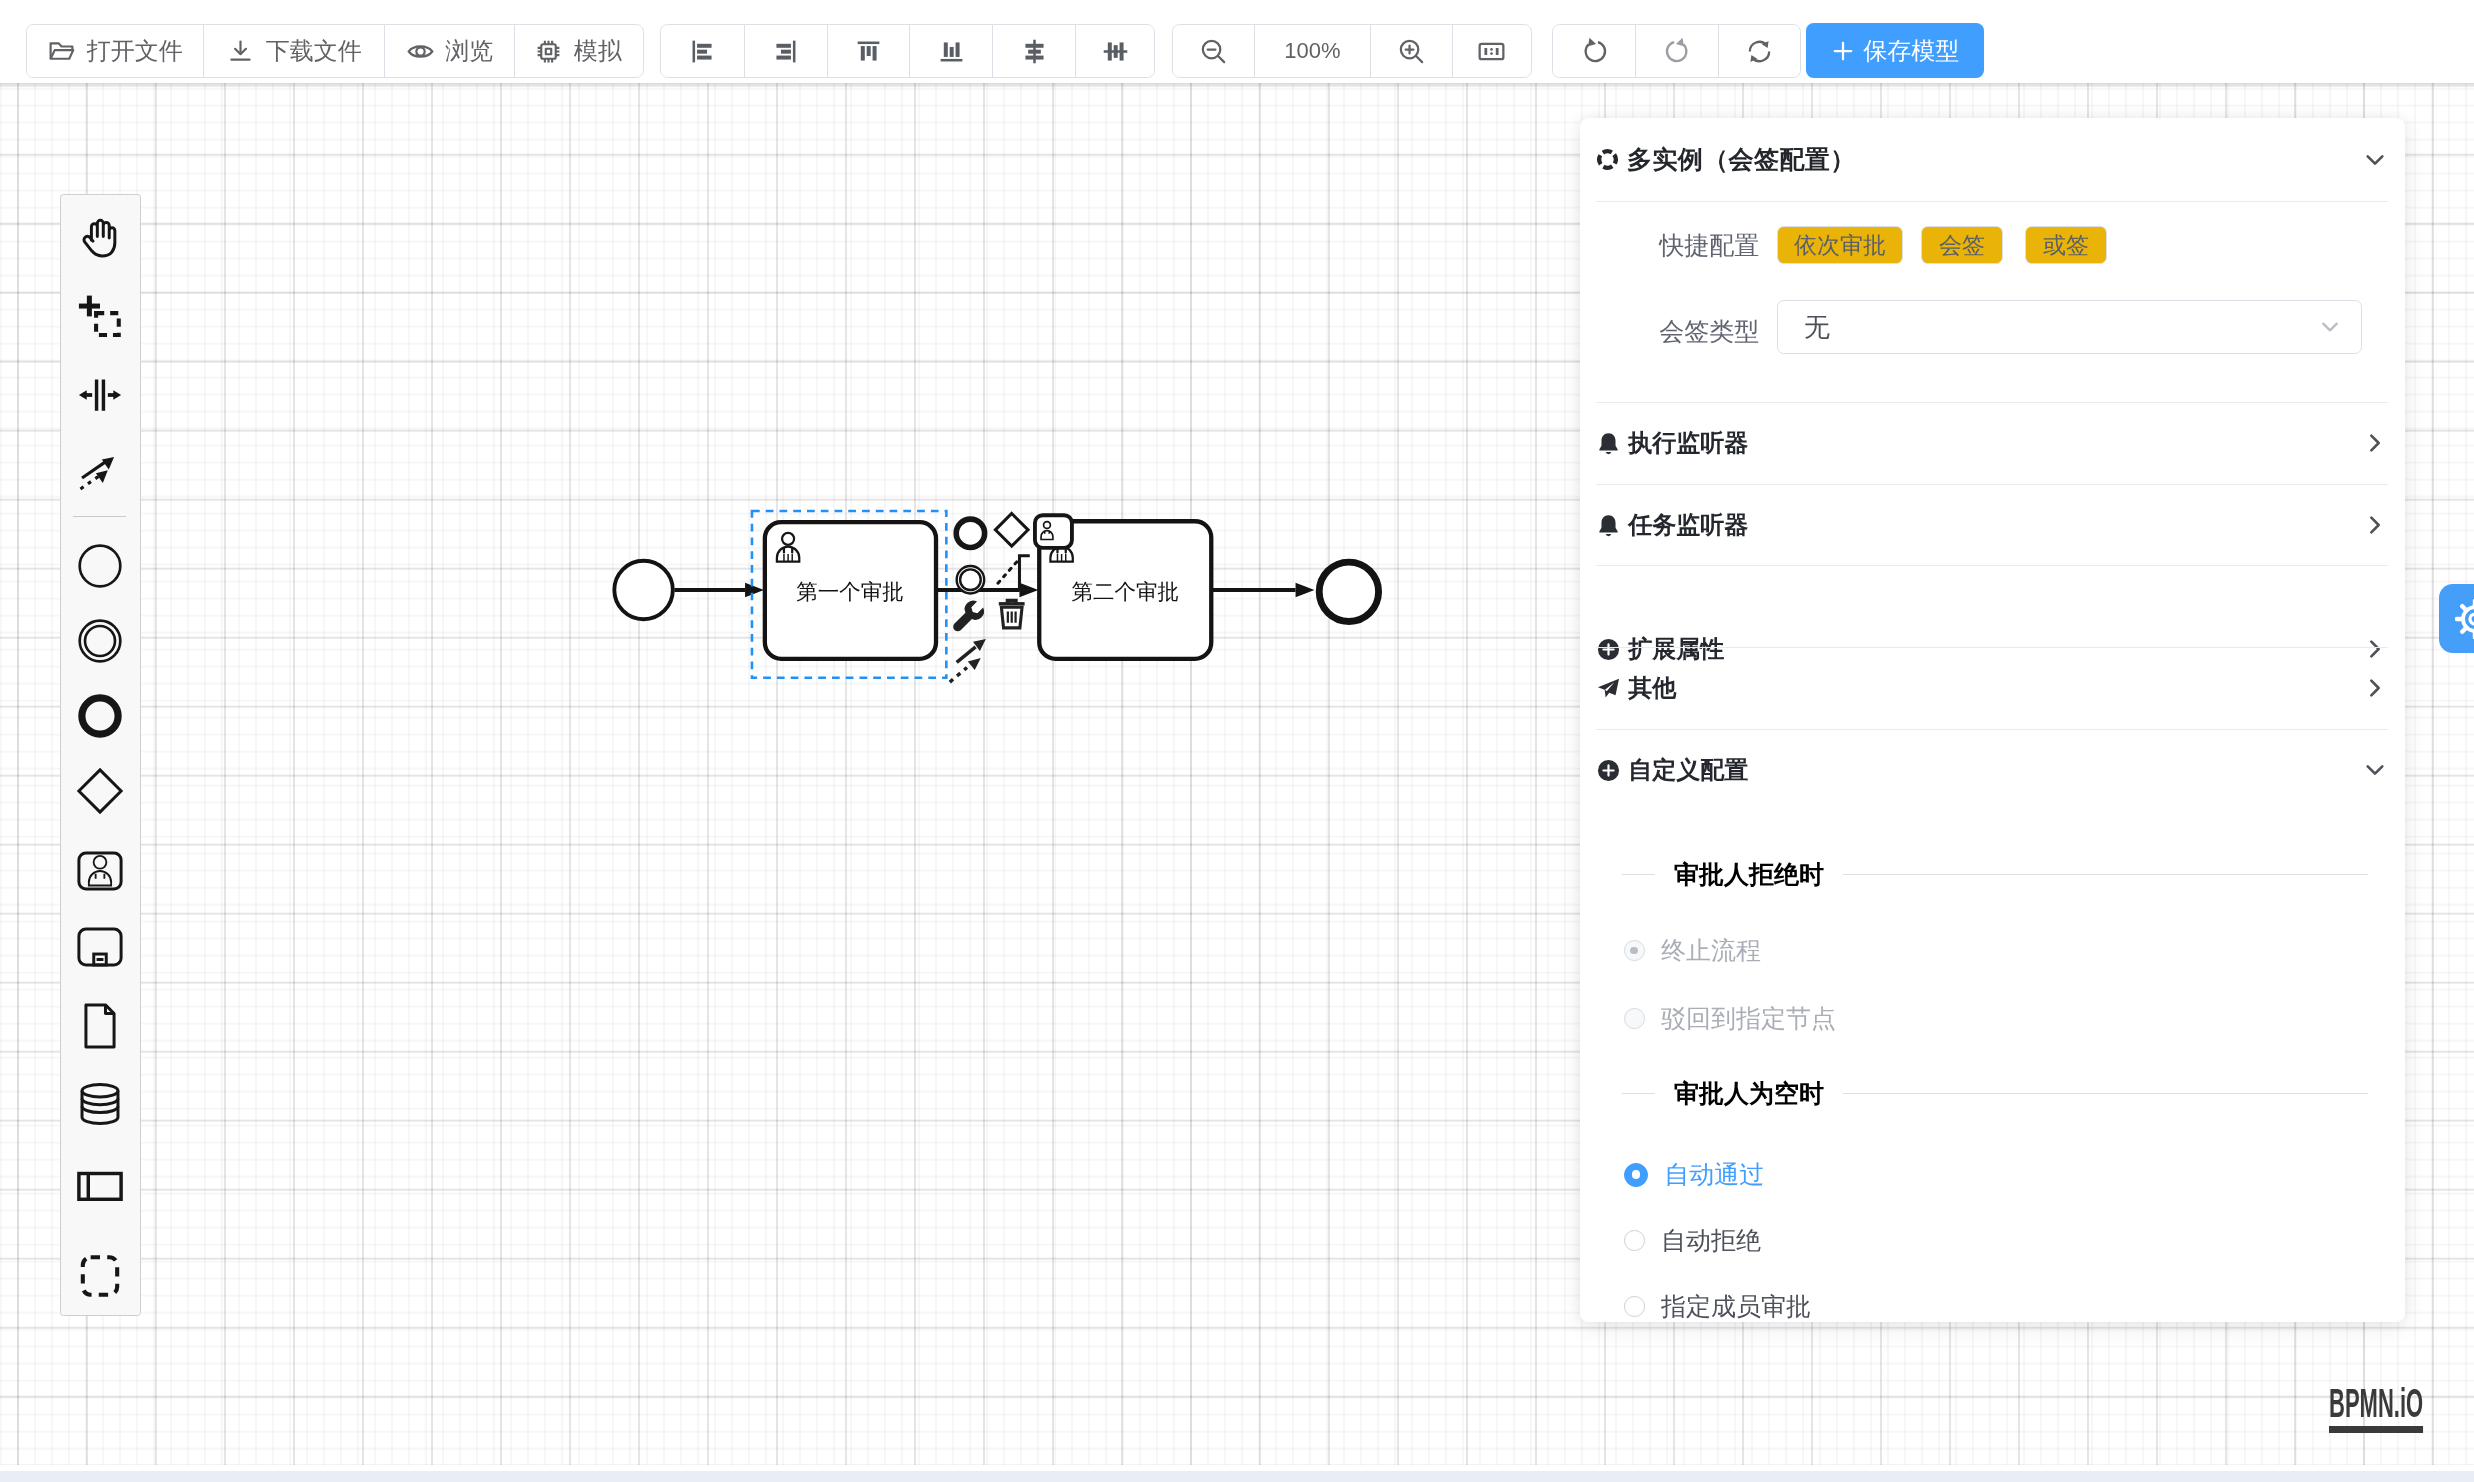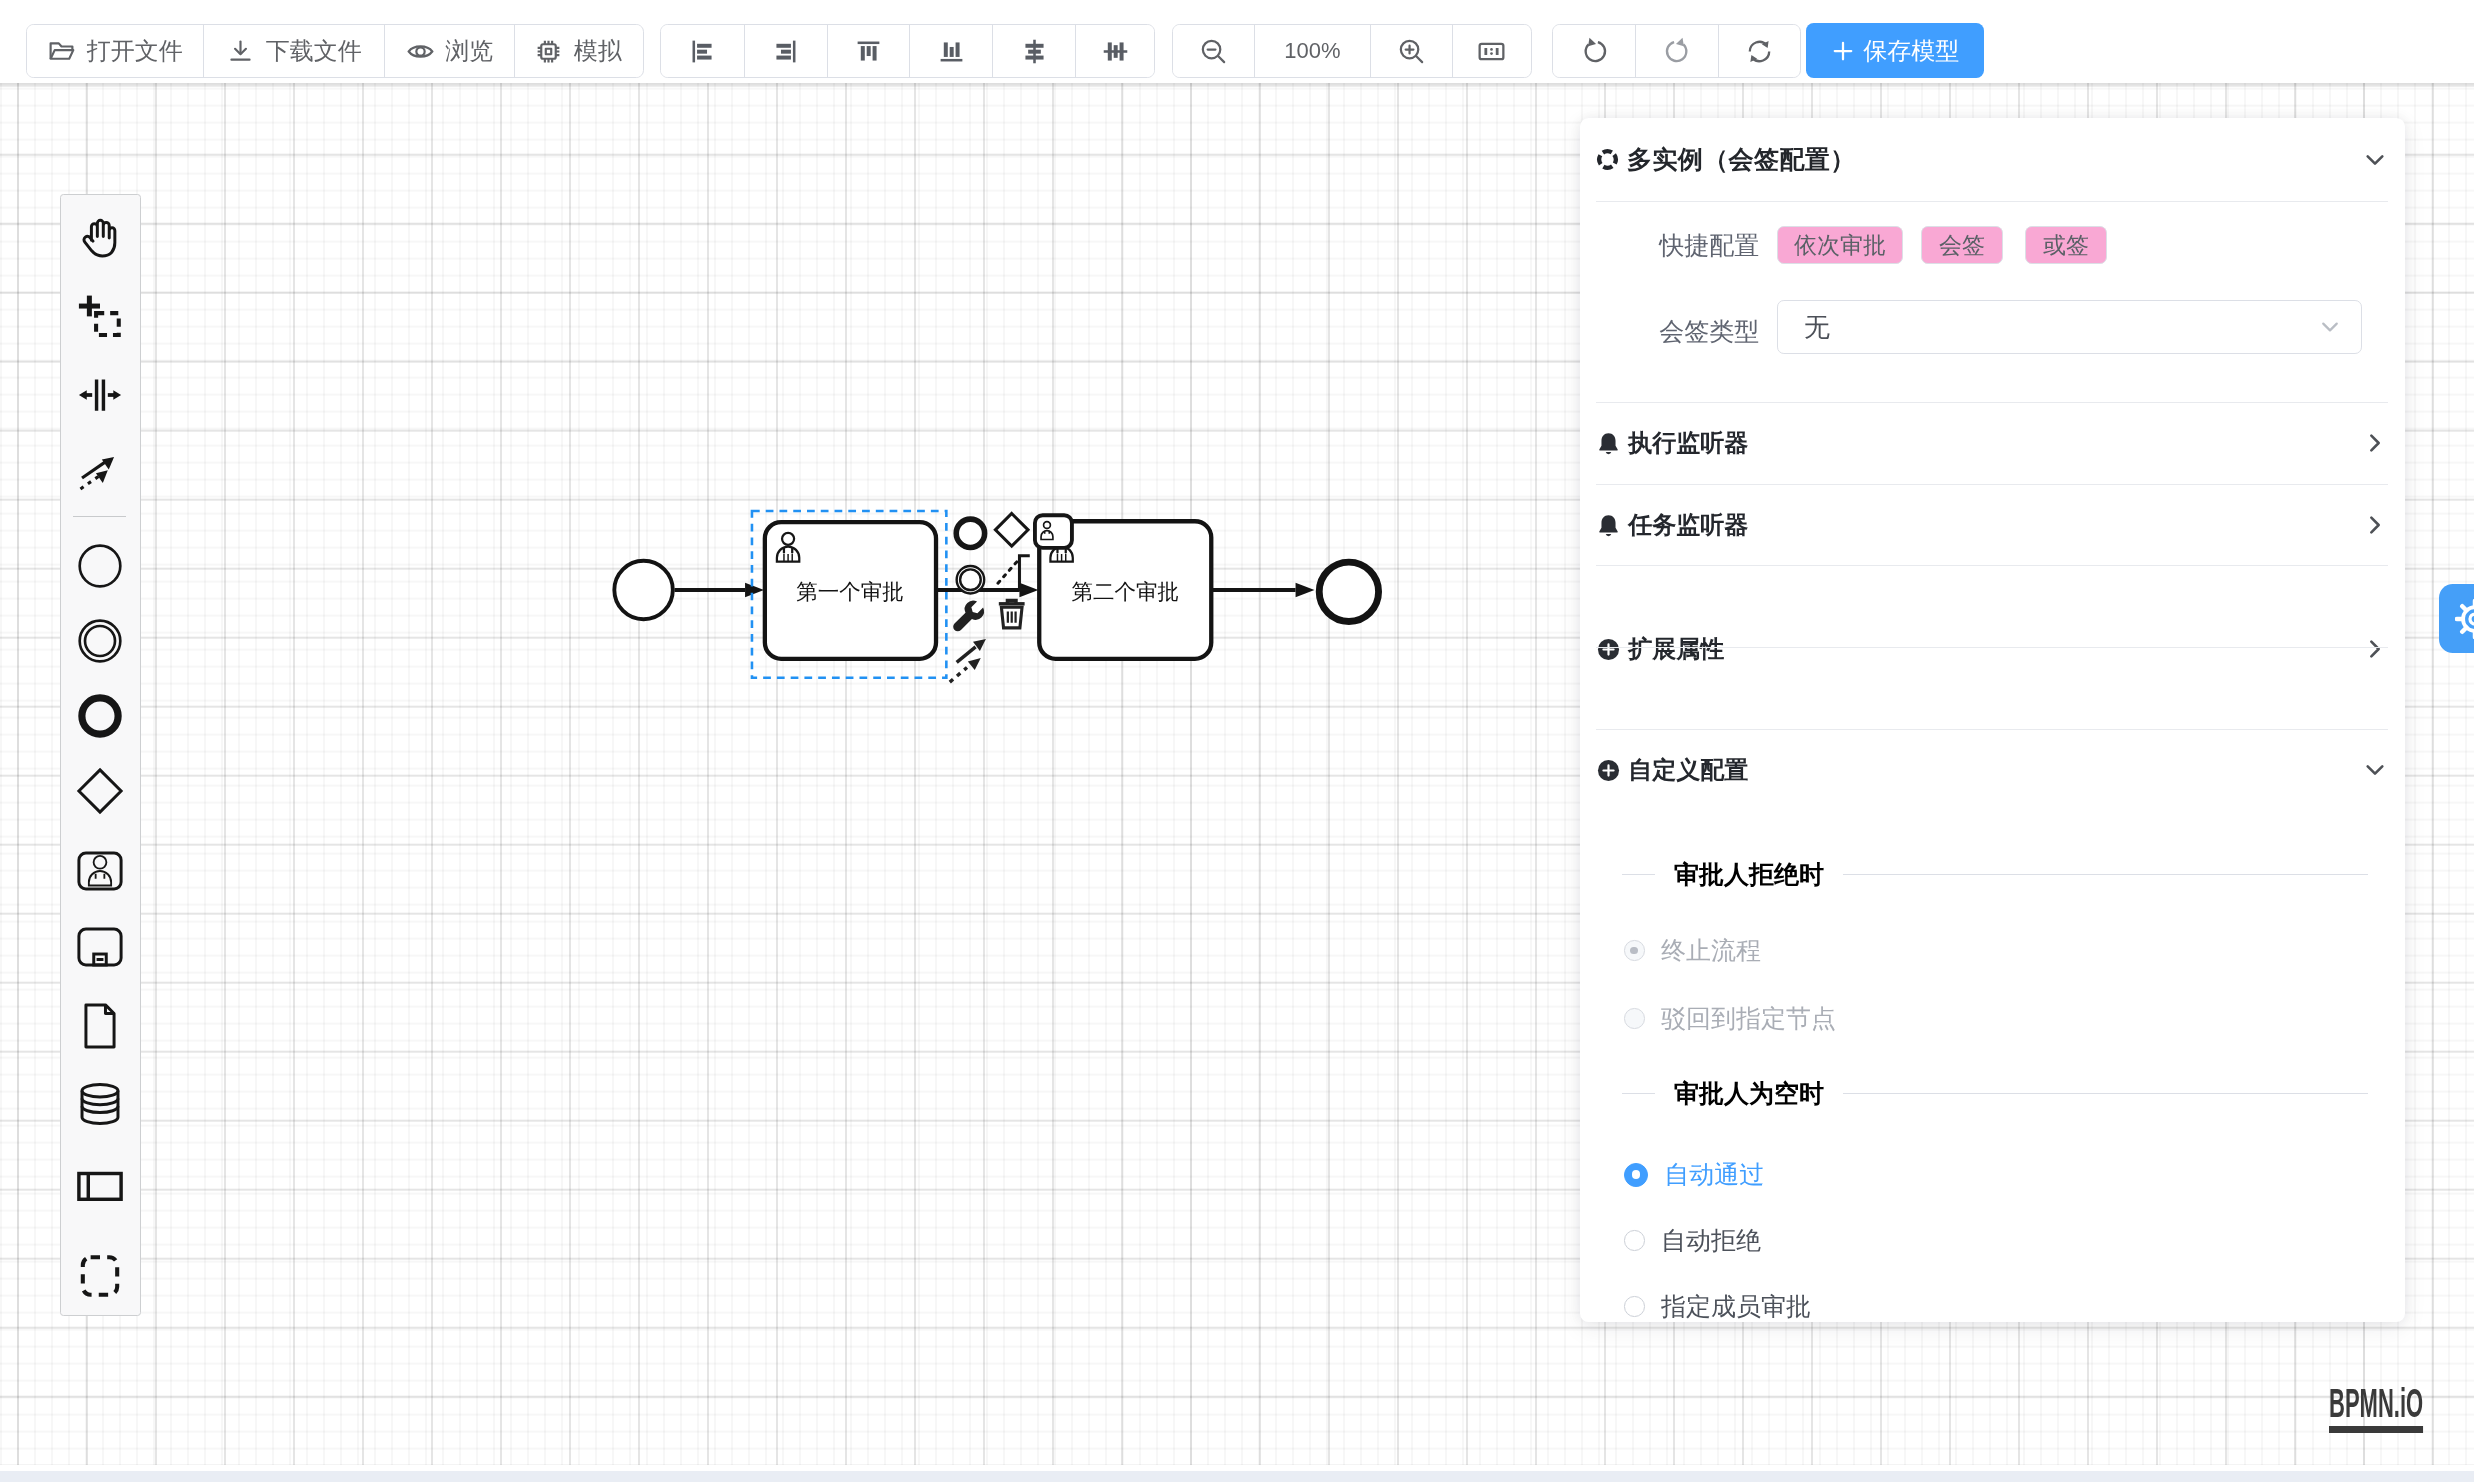--- a/index.html
+++ b/index.html
@@ -47,21 +47,21 @@
     box-shadow:0 0 12px rgba(30,35,40,.07), 0 6.9px 24px rgba(30,35,40,.07); }
   .panel-header { position:absolute; left:16.3px; right:17px; top:0; height:83px;
     display:flex; align-items:center; }
   .panel-title { font-size:25px; font-weight:600; color:#23262b; margin-left:7.7px; letter-spacing:0.4px;}
   .panel-header .chev { margin-left:auto; }
   .hdivider { position:absolute; left:16.3px; right:17px; border-top:1.7px solid #e8eaee; }
 
   .form-label { position:absolute; left:16.3px; width:163px; text-align:right;
     font-size:25px; color:#5f6470; }
   .chip-btn { position:absolute; height:38px; border:1.7px solid #dcdfe6; border-radius:6.9px;
-    background:#f9a8d4; color:#5a6066; font-size:23px; display:flex; align-items:center;
+    background:#eab308; color:#5a6066; font-size:23px; display:flex; align-items:center;
     justify-content:center; cursor:pointer; font-family:Liberation Mono, monospace; }
   .select-box { position:absolute; left:197px; top:182px; width:585px; height:54px;
     border:1.7px solid #dcdfe6; border-radius:6.9px; background:#fff;
     display:flex; align-items:center; cursor:pointer; }
   .select-box .sel-text { font-size:26px; color:#4c5058; margin-left:26px; }
   .select-box .chev { margin-left:auto; margin-right:19px; }
 
   .collapse-row { position:absolute; left:16.3px; right:17px; height:82px;
     display:flex; align-items:center; cursor:pointer; }
   .collapse-row .ctitle { font-size:24px; font-weight:600; color:#24272d; margin-left:6.9px; }
@@ -494,20 +494,29 @@
         <circle cx="16" cy="16" r="13.5" fill="#2a2d33"></circle>
         <path d="M16 9.5 v13 M9.5 16 h13" stroke="#fff" stroke-width="2.8" stroke-linecap="round"></path>
       </svg>
       <span class="ctitle">扩展属性</span>
       <svg class="chev" width="26" height="26" viewBox="0 0 32 32" fill="none" stroke="#4e5156" stroke-width="3.2" stroke-linecap="round" stroke-linejoin="round">
         <path d="M11.5 7 L20.5 16 L11.5 25"></path>
       </svg>
     </div>
     <div class="hdivider" style="top:529px;"></div>
 
+    <div class="collapse-row" style="top:529px;">
+      <svg width="25" height="25" viewBox="0 0 32 32" fill="#2a2d33">
+        <path d="M29.5 3.5 L2.5 14.5 l8.6 3.2 1.2 9.8 4.6-6.2 8.1 3.2 Z M11.5 17.5 l12-9.5 -9.8 11.5 Z"></path>
+      </svg>
+      <span class="ctitle">其他</span>
+      <svg class="chev" width="26" height="26" viewBox="0 0 32 32" fill="none" stroke="#4e5156" stroke-width="3.2" stroke-linecap="round" stroke-linejoin="round">
+        <path d="M11.5 7 L20.5 16 L11.5 25"></path>
+      </svg>
+    </div>
     <div class="hdivider" style="top:611px;"></div>
 
     <div class="collapse-row" style="top:611px;">
       <svg width="25" height="25" viewBox="0 0 32 32">
         <circle cx="16" cy="16" r="13.5" fill="#2a2d33"></circle>
         <path d="M16 9.5 v13 M9.5 16 h13" stroke="#fff" stroke-width="2.8" stroke-linecap="round"></path>
       </svg>
       <span class="ctitle">自定义配置</span>
       <svg class="chev" width="26" height="26" viewBox="0 0 32 32" fill="none" stroke="#4e5156" stroke-width="3.2" stroke-linecap="round" stroke-linejoin="round">
         <path d="M7 11.5 L16 20.5 L25 11.5"></path>

